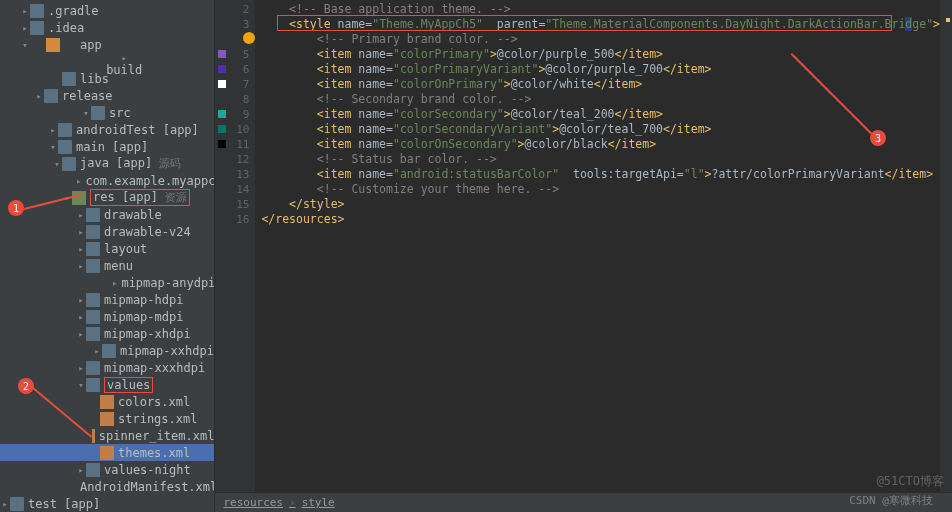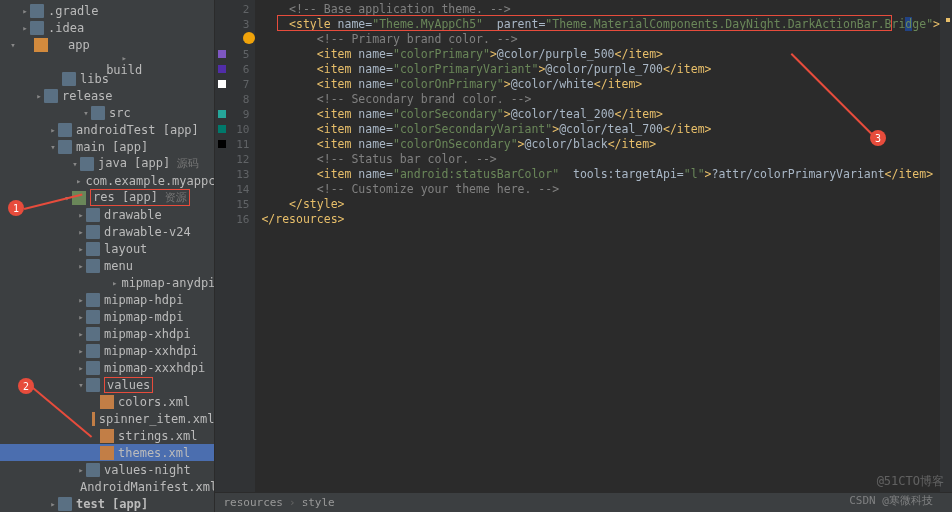--- a/index.html
+++ b/index.html
@@ -27,21 +27,21 @@
   .gutter .ln { height: 15px; }
   .gutter .mark { position: absolute; left: 3px; width: 8px; height: 8px; }
   .code { flex: 1; padding: 2px 0 0 6px; line-height: 15px; white-space: pre; font-size: 11.5px; position: relative; }
   .code .row { height: 15px; }
   .c-tag { color: #e8bf6a; }
   .c-attr { color: #a9b7c6; }
   .c-str { color: #6a8759; }
   .c-comment { color: #808080; }
   .outline { position: absolute; border: 1px solid #e74c3c; pointer-events: none; }
   .lightbulb { position: absolute; left: 28px; top: 32px; width: 12px; height: 12px; background: #f0a30a; border-radius: 50%; }
-  .breadcrumb { height: 20px; background: #3c3f41; border-top: 1px solid #2b2b2b; display: flex; align-items: center; padding-left: 8px; color: #999; font-size: 11px; }
+  .breadcrumb { height: 20px; background: #3c3f41; border-top: 1px solid #2b2b2b; display: flex; align-items: center; padding-left: 8px; color: #999; font-size: 11px; text-decoration: underline; }
   .breadcrumb .sep { margin: 0 6px; color: #666; }
   .badge-circle { position: absolute; width: 16px; height: 16px; border-radius: 50%; background: #e74c3c; color: #fff; font-size: 10px; display: flex; align-items: center; justify-content: center; z-index: 50; }
   .arrow-line { position: absolute; background: #e74c3c; height: 1.5px; transform-origin: left center; z-index: 40; pointer-events: none; }
   .watermark { position: absolute; right: 8px; bottom: 22px; color: rgba(255,255,255,.25); font-size: 12px; }
   .watermark2 { position: absolute; right: 19px; bottom: 4px; color: rgba(180,180,180,.55); font-size: 11px; }
   .sidemark { position: absolute; right: 2px; width: 4px; height: 4px; }
 </style>
 </head>
 <body>
 
@@ -51,21 +51,21 @@
         <div class="tree-row" style="padding-left: 20px;">
           <span class="arrow closed"></span>
           <span class="icon icon-folder"></span>
           <span class="label">.gradle</span>
         </div>
         <div class="tree-row" style="padding-left: 20px;">
           <span class="arrow closed"></span>
           <span class="icon icon-folder"></span>
           <span class="label">.idea</span>
         </div>
-        <div class="tree-row" style="padding-left: 8px; gap: 16px;">
+        <div class="tree-row" style="padding-left: 20px; gap: 16px;">
           <span class="arrow open"></span>
           <span class="icon icon-folder-app"></span>
           <span class="label">app</span>
         </div>
         <div class="tree-row" style="padding-left: 34px; flex-direction: column;">
           <span class="arrow closed"></span>
           <span class="icon icon-folder-build"></span>
           <span class="label">build</span>
         </div>
         <div class="tree-row" style="padding-left: 52px;">
@@ -86,21 +86,21 @@
         <div class="tree-row" style="padding-left: 48px;">
           <span class="arrow closed"></span>
           <span class="icon icon-folder"></span>
           <span class="label">androidTest [app]</span>
         </div>
         <div class="tree-row" style="padding-left: 48px;">
           <span class="arrow open"></span>
           <span class="icon icon-folder"></span>
           <span class="label">main [app]</span>
         </div>
-        <div class="tree-row" style="padding-left: 70px;">
+        <div class="tree-row" style="padding-left: 52px;">
           <span class="arrow open"></span>
           <span class="icon icon-folder"></span>
           <span class="label">java [app]<span class="dim"> 源码</span></span>
         </div>
         <div class="tree-row" style="padding-left: 76px;">
           <span class="arrow closed"></span>
           <span class="icon icon-folder"></span>
           <span class="label">com.example.myappch5</span>
         </div>
         <div class="tree-row" style="padding-left: 62px;">
@@ -141,21 +141,21 @@
         <div class="tree-row" style="padding-left: 76px;">
           <span class="arrow closed"></span>
           <span class="icon icon-folder"></span>
           <span class="label">mipmap-mdpi</span>
         </div>
         <div class="tree-row" style="padding-left: 76px;">
           <span class="arrow closed"></span>
           <span class="icon icon-folder"></span>
           <span class="label">mipmap-xhdpi</span>
         </div>
-        <div class="tree-row" style="padding-left: 76px;">
+        <div class="tree-row" style="padding-left: 76px; margin-left: 16px;">
           <span class="arrow closed"></span>
           <span class="icon icon-folder"></span>
           <span class="label">mipmap-xxhdpi</span>
         </div>
         <div class="tree-row" style="padding-left: 76px;">
           <span class="arrow closed"></span>
           <span class="icon icon-folder"></span>
           <span class="label">mipmap-xxxhdpi</span>
         </div>
         <div class="tree-row" style="padding-left: 76px;">
@@ -164,43 +164,43 @@
           <span class="label box-red">values</span>
         </div>
         <div class="tree-row" style="padding-left: 90px;">
           <span class="arrow "></span>
           <span class="icon icon-xml"></span>
           <span class="label">colors.xml</span>
         </div>
         <div class="tree-row" style="padding-left: 90px;">
           <span class="arrow "></span>
           <span class="icon icon-xml"></span>
+          <span class="label">strings.xml</span>
+        </div>
+        <div class="tree-row" style="padding-left: 90px;">
+          <span class="arrow "></span>
+          <span class="icon icon-xml"></span>
           <span class="label">spinner_item.xml</span>
         </div>
-        <div class="tree-row" style="padding-left: 90px;">
-          <span class="arrow "></span>
-          <span class="icon icon-xml"></span>
-          <span class="label">strings.xml</span>
-        </div>
         <div class="tree-row selected" style="padding-left: 90px;">
           <span class="arrow "></span>
           <span class="icon icon-xml"></span>
           <span class="label">themes.xml</span>
         </div>
         <div class="tree-row" style="padding-left: 76px;">
           <span class="arrow closed"></span>
           <span class="icon icon-folder"></span>
           <span class="label">values-night</span>
         </div>
         <div class="tree-row" style="padding-left: 76px;">
           <span class="arrow "></span>
           <span class="icon icon-xml"></span>
           <span class="label">AndroidManifest.xml</span>
         </div>
-        <div class="tree-row" style="padding-left: 48px; font-weight: bold;">
+        <div class="tree-row" style="">
           <span class="arrow closed"></span>
           <span class="icon icon-folder"></span>
           <span class="label">test [app]</span>
         </div>
       </div>
   </div>
 
   <div class="editor-wrap">
     <div class="editor">
       <div class="gutter" id="gutter">

